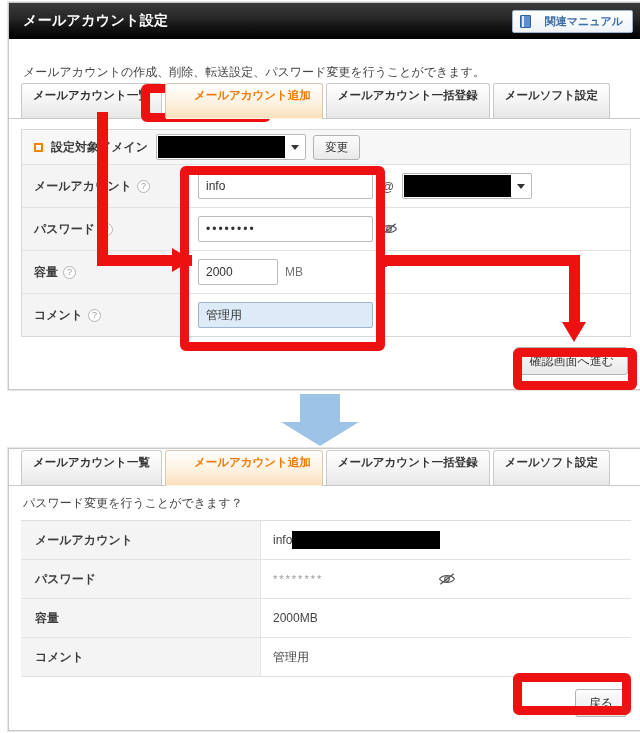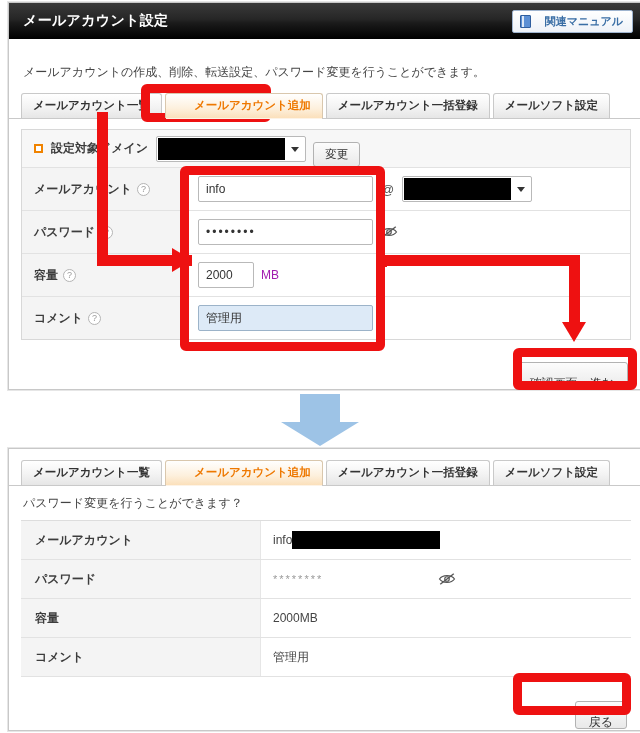--- a/index.html
+++ b/index.html
@@ -71,21 +71,21 @@
   
   .tabrow {
     display:flex;
     align-items:flex-end;
     padding:0 12px;
     border-bottom:1px solid #c9c9c9;
     height:27px;
     gap:3px;
   }
   .tab {
-    height:25px;
+    height:35px;
     line-height:23px;
     padding:0 11px;
     font-size:11.5px;
     font-weight:bold;
     color:#333;
     background:linear-gradient(to bottom,#ffffff 0%,#f3f3f3 55%,#e6e6e6 100%);
     border:1px solid #c9c9c9;
     border-bottom:none;
     border-radius:3px 3px 0 0;
     cursor:pointer;
@@ -140,23 +140,23 @@
     border-radius:2px;
     padding:0 7px;
     font-size:12px;
     font-family:"Liberation Sans","DejaVu Sans",sans-serif;
     color:#333;
     background:#fff;
     outline:none;
   }
   #acct-input { width:175px; }
   #pw-input { width:175px; letter-spacing:2px; }
-  #cap-input { width:56px; }
+  #cap-input { width:80px; }
   #comment-input { width:175px; background:#ddeaf7; border-color:#9cb3c9; }
-  .unit { font-size:12px; color:#a21caf; }
+  .unit { font-size:12px; color:#737373; }
   .at-sign { font-size:13px; color:#555; padding:0 1px; }
   .redact { background:#000; display:inline-block; }
 
   .fakeselect {
     position:relative; height:26px;
     border:1px solid #b9b9b9; border-radius:2px;
     background:#fff; display:flex; align-items:center;
     padding-right:20px; cursor:pointer;
   }
   .fakeselect .redact { height:22px; margin:0 0 0 1px; }
@@ -175,23 +175,22 @@
     height:25px;
     padding:0 11px;
     font-size:11.5px;
     font-family:"Liberation Sans","DejaVu Sans",sans-serif;
     color:#333;
     background:linear-gradient(to bottom,#fcfcfc,#e9e9e9);
     border:1px solid #b2b2b2;
     border-radius:3px;
     cursor:pointer;
     white-space:nowrap;
-    margin-top:12px;
-  }
-  .btn-wide { height:28px; padding:12px 13px; font-size:12px; }
+  }
+  .btn-wide { height:28px; padding:4px 13px; font-size:12px; }
 
   .eye-icon { width:18px; height:14px; display:inline-block; position:relative; }
 
   .form-actions {
     display:flex; justify-content:flex-end;
     padding:10px 15px 0 12px;
   }
 
   
   .confirm-q { padding:9px 14px 8px 14px; font-size:12px; color:#444; }

